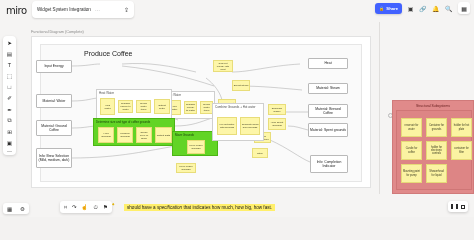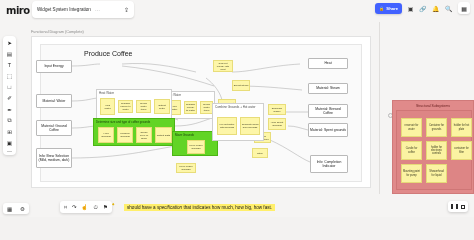--- a/index.html
+++ b/index.html
@@ -8,21 +8,21 @@
     font-family: "Liberation Sans", sans-serif;
     background:#f3f2f1;
     position:relative;
     font-size:4px;
     color:#1a1a1a;
   }
   .canvas { position:absolute; inset:0; background:#f5f4f3; }
 
   
   .topbar { position:absolute; top:0; left:0; width:474px; height:22px; pointer-events:none; }
-  .logo { position:absolute; left:6px; top:5px; font-size:10px; font-weight:700; letter-spacing:-0.5px; color:#1a1a1a; font-family:"DejaVu Sans", sans-serif; }
+  .logo { position:absolute; left:6px; top:5px; font-size:10px; font-weight:400; letter-spacing:-0.5px; color:#1a1a1a; font-family:"DejaVu Sans", sans-serif; }
   .titlepill {
     position:absolute; left:32px; top:1px; height:17px; width:102px;
     background:#fff; border-radius:4px; box-shadow:0 1px 2px rgba(0,0,0,.14);
     display:flex; align-items:center; gap:3px; padding:0 5px;
   }
   .titlepill .ttl { font-size:4.6px; color:#2b2b2b; white-space:nowrap; }
   .titlepill .dots { font-size:5px; color:#9a9a9a; margin-left:1px;}
   .titlepill .upl { margin-left:auto; font-size:6px; color:#3a3a3a; }
 
   .rightcluster { position:absolute; right:4px; top:2px; display:flex; align-items:center; gap:4px; }

